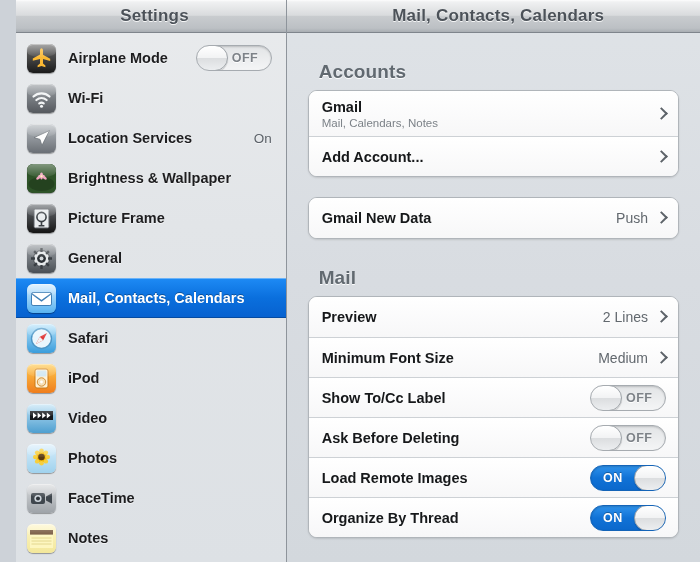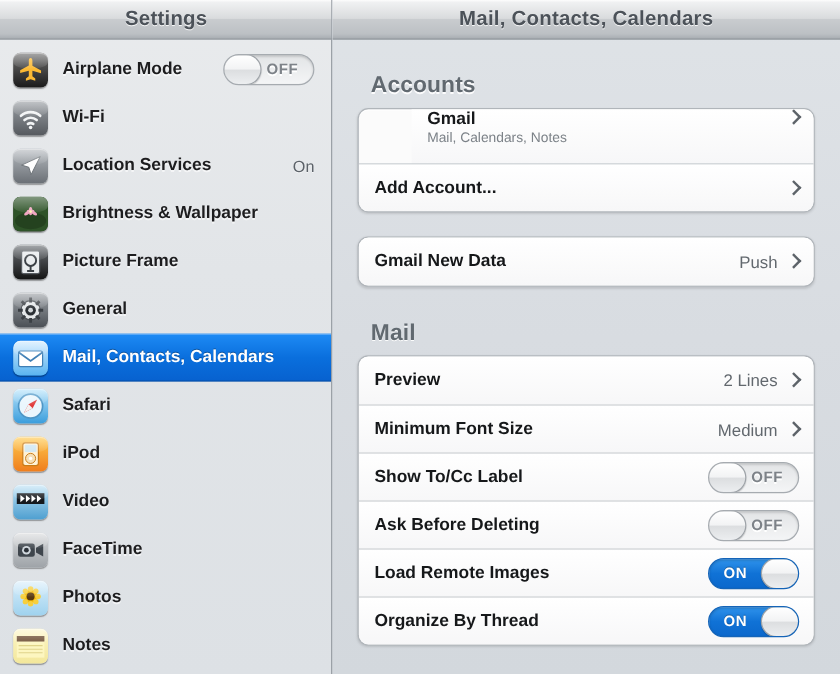--- a/index.html
+++ b/index.html
@@ -12,20 +12,21 @@
     font-family: "Liberation Sans", sans-serif;
     background: #cdd2d8;
   }
 
   #app {
     position: relative;
     width: 700px;
     height: 562px;
     display: flex;
     overflow: hidden;
+    padding-left: 16px;
   }
 
   
   #sidebar {
     position: relative;
     width: 277px;
     height: 562px;
     background:
       linear-gradient(180deg, #e9ebed 0%, #e2e5e8 40%, #dde1e5 100%);
     border-right: 1px solid #8e949b;
@@ -177,21 +178,21 @@
 
   .crow {
     position: relative;
     min-height: 40px;
     display: flex;
     align-items: center;
     padding: 0 12px 0 13px;
     background: linear-gradient(180deg, #ffffff 0%, #f7f7f8 100%);
   }
   .crow + .crow { border-top: 1px solid #cdd1d5; }
-  .crow.tall { min-height: 45px; align-items: flex-start; margin-left: 44px; }
+  .crow.tall { min-height: 45px; align-items: center; }
 
   .crow-main { flex: 1; display: flex; flex-direction: column; justify-content: center; }
   .crow-label {
     font-size: 14.5px;
     font-weight: bold;
     color: #16181a;
     white-space: nowrap;
   }
   .crow-sub {
     font-size: 11.5px;
@@ -380,31 +381,20 @@
               <rect x="3" y="7" width="23" height="9" fill="#15181c"></rect>
               <g fill="#ffffff">
                 <path d="M6 8.4 9.6 11.5 6 14.6z"></path>
                 <path d="M10.6 8.4 14.2 11.5 10.6 14.6z"></path>
                 <path d="M15.2 8.4 18.8 11.5 15.2 14.6z"></path>
                 <path d="M19.8 8.4 23.4 11.5 19.8 14.6z"></path>
               </g>
             </svg>
           </span>
           <span class="slabel">Video</span>
-        </div>
-        <div class="srow">
-          <span class="appicon ic-facetime">
-            <svg viewBox="0 0 29 29">
-              <rect x="4" y="9" width="14" height="11" rx="2" fill="#3f464d"></rect>
-              <circle cx="11" cy="14.5" r="3.6" fill="#cfd6dc"></circle>
-              <circle cx="11" cy="14.5" r="2" fill="#2b3138"></circle>
-              <path d="M19 12.5 25 9.2v10.6l-6-3.3z" fill="#3f464d"></path>
-            </svg>
-          </span>
-          <span class="slabel">FaceTime</span>
         </div>
         <div class="srow">
           <span class="appicon ic-photos">
             <svg viewBox="0 0 29 29">
               <g fill="#f2b705">
                 <circle cx="14.5" cy="13" r="5.8"></circle>
               </g>
               <g fill="#f7cf3d">
                 <circle cx="14.5" cy="6.8" r="2.3"></circle>
                 <circle cx="14.5" cy="19.2" r="2.3"></circle>
@@ -414,20 +404,31 @@
                 <circle cx="18.9" cy="17.4" r="2.2"></circle>
                 <circle cx="18.9" cy="8.6" r="2.2"></circle>
                 <circle cx="10.1" cy="17.4" r="2.2"></circle>
               </g>
               <circle cx="14.5" cy="13" r="3.3" fill="#5a3a10"></circle>
             </svg>
           </span>
           <span class="slabel">Photos</span>
         </div>
         <div class="srow">
+          <span class="appicon ic-facetime">
+            <svg viewBox="0 0 29 29">
+              <rect x="4" y="9" width="14" height="11" rx="2" fill="#3f464d"></rect>
+              <circle cx="11" cy="14.5" r="3.6" fill="#cfd6dc"></circle>
+              <circle cx="11" cy="14.5" r="2" fill="#2b3138"></circle>
+              <path d="M19 12.5 25 9.2v10.6l-6-3.3z" fill="#3f464d"></path>
+            </svg>
+          </span>
+          <span class="slabel">FaceTime</span>
+        </div>
+        <div class="srow">
           <span class="appicon ic-notes">
             <svg viewBox="0 0 29 29">
               <rect x="3" y="6" width="23" height="18" fill="#fdf6c0"></rect>
               <rect x="3" y="6" width="23" height="4.6" fill="#6b4a2f"></rect>
               <g stroke="#e0d48a" stroke-width="0.9">
                 <path d="M4.5 14h20M4.5 17h20M4.5 20h20"></path>
               </g>
             </svg>
           </span>
           <span class="slabel">Notes</span>

